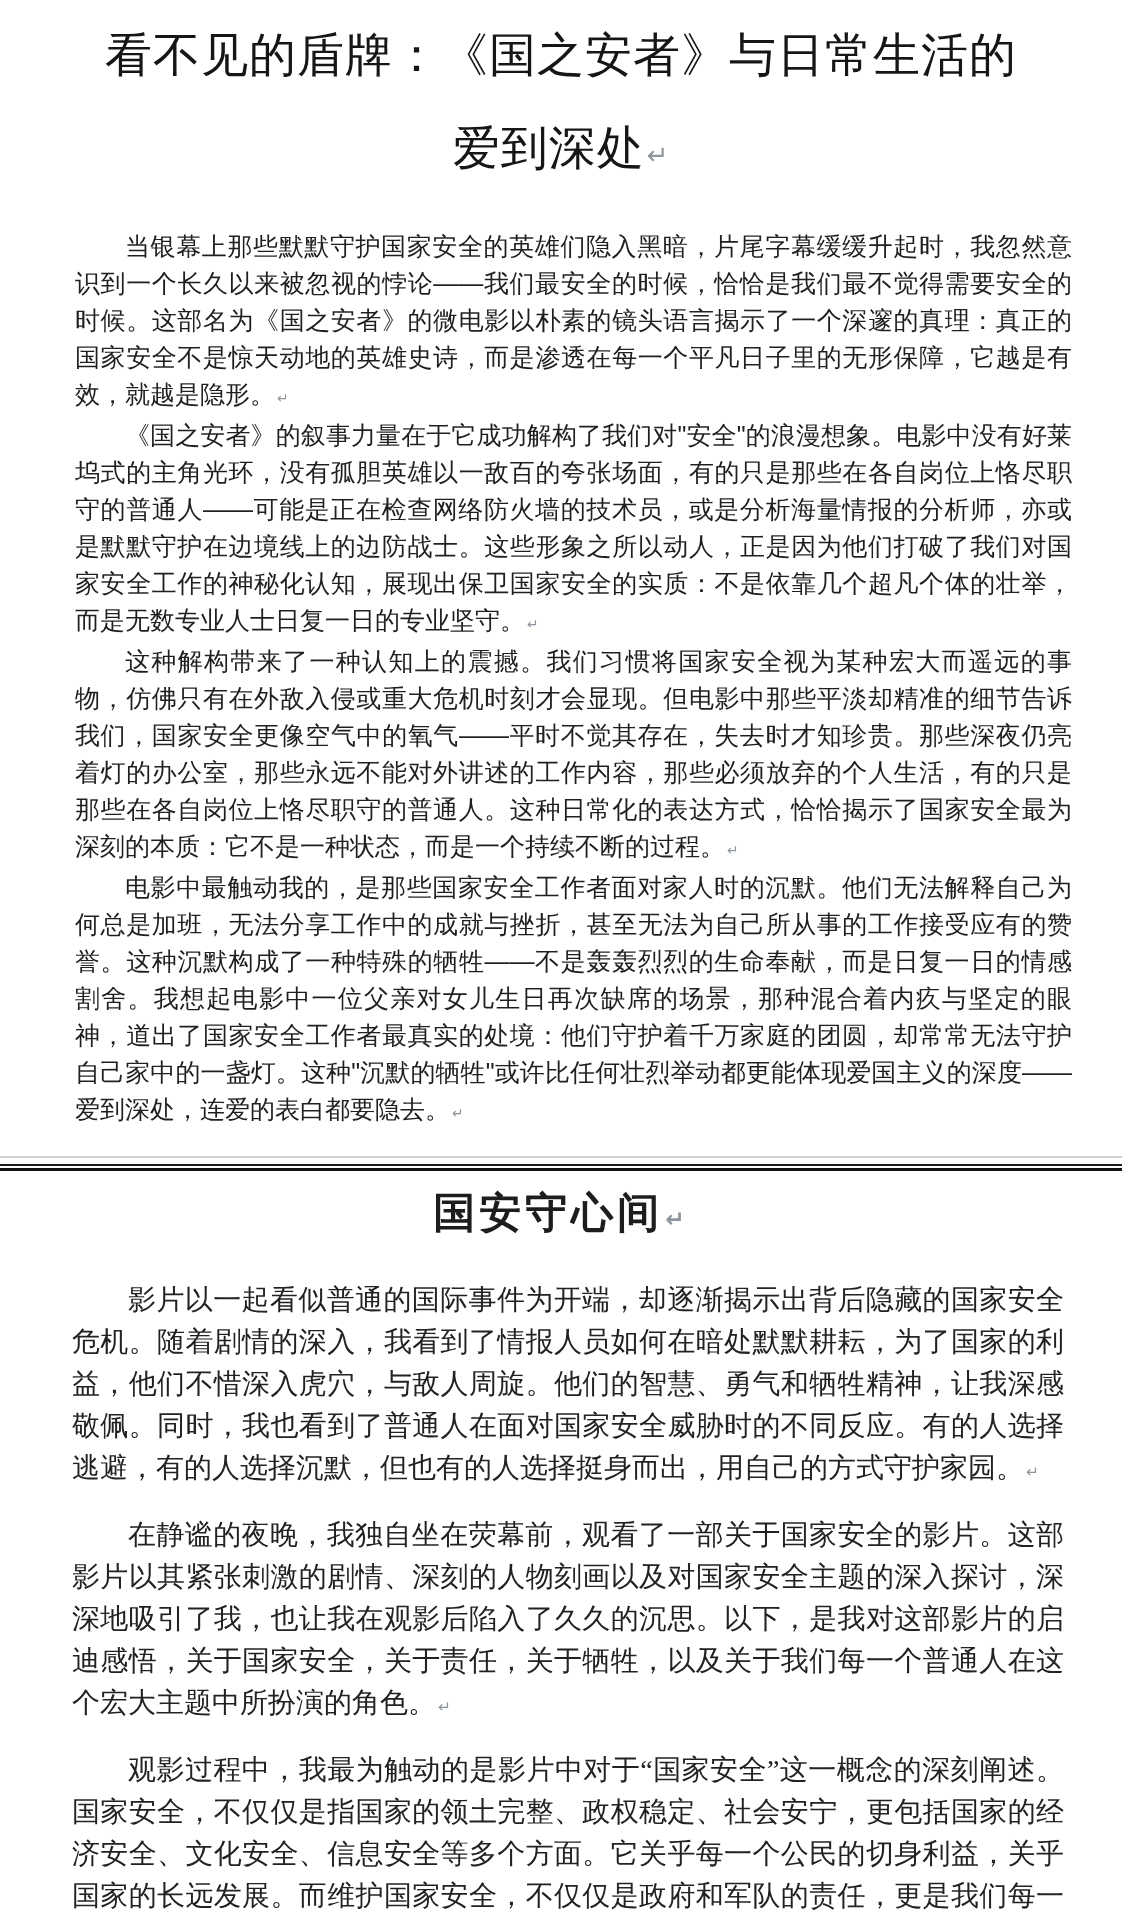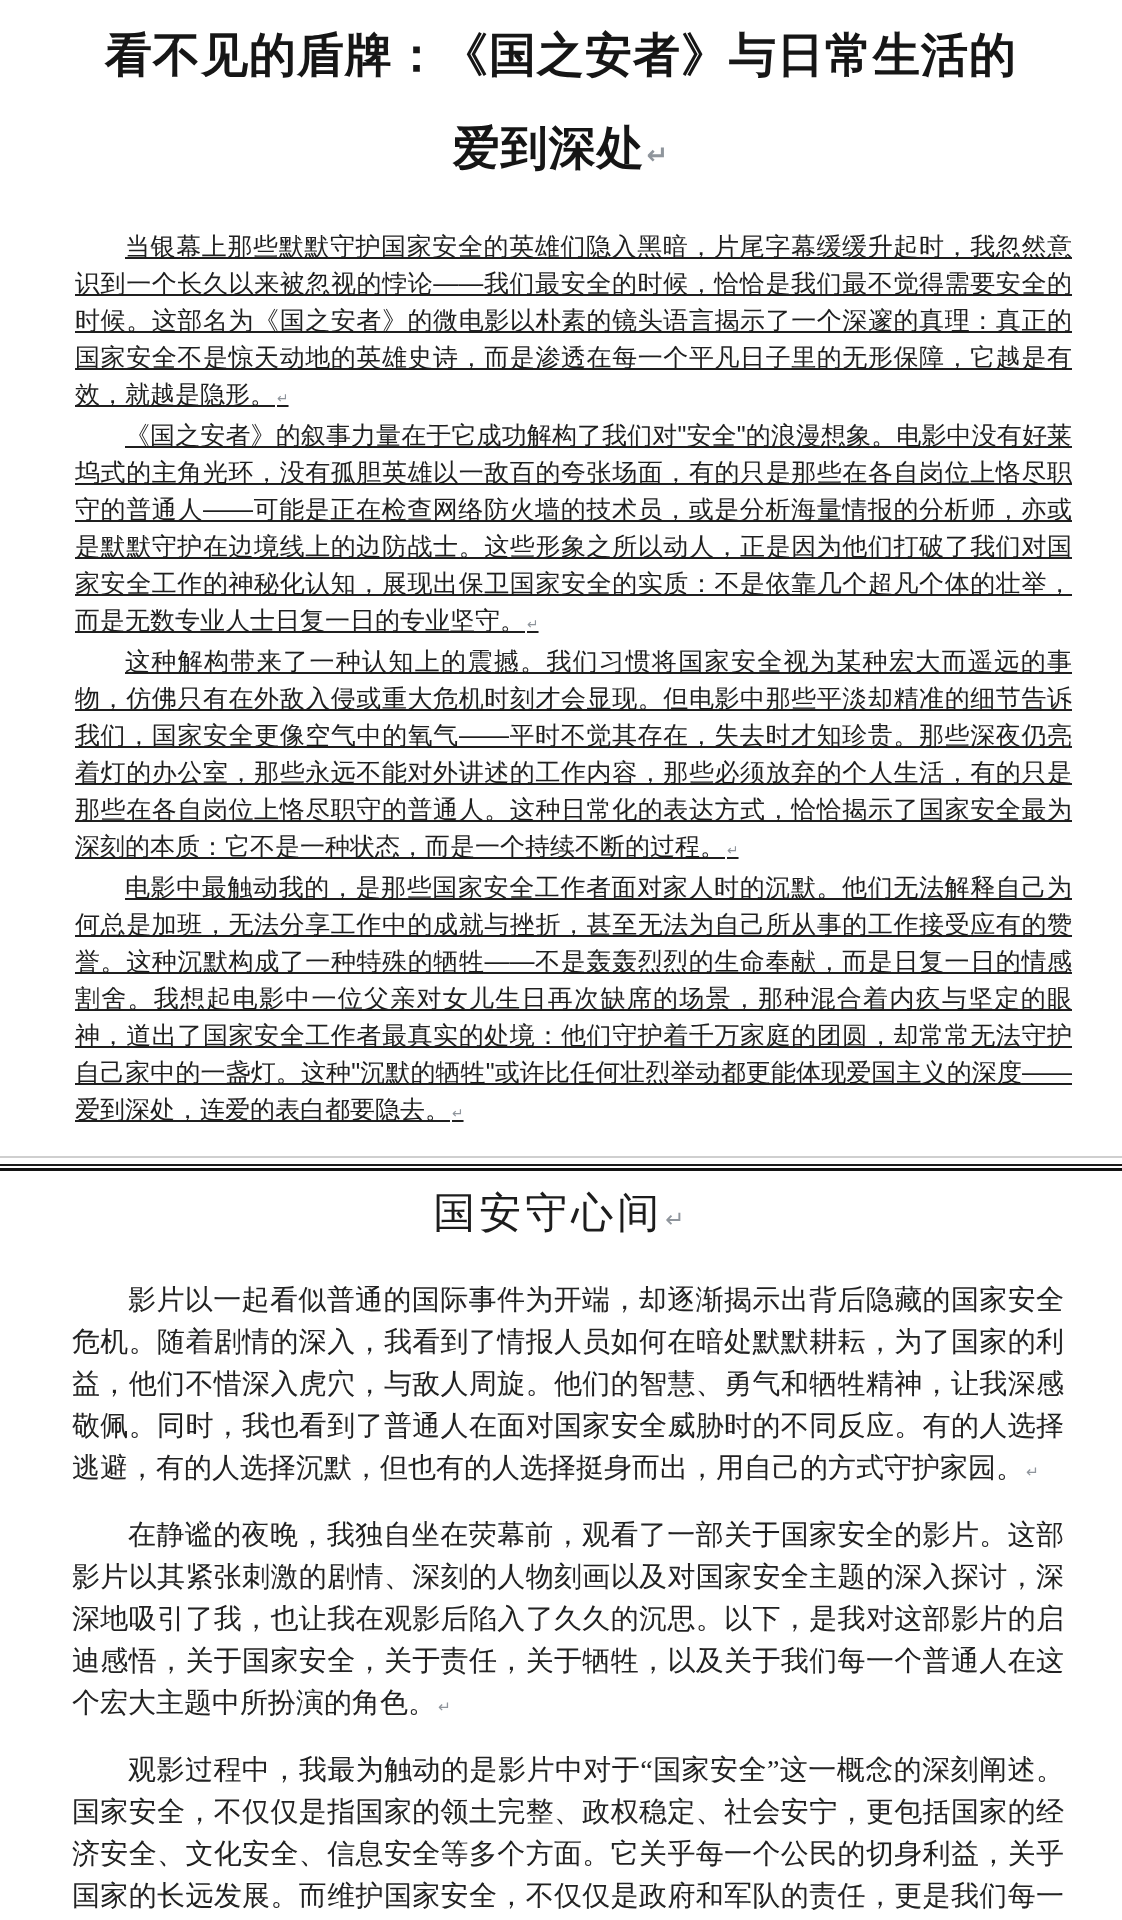--- a/index.html
+++ b/index.html
@@ -15,37 +15,36 @@
     height: 1920px;
     background: #ffffff;
     position: relative;
   }
 
   
   .essay1-title {
     padding-top: 8px;
     text-align: center;
     font-family: "Liberation Sans", sans-serif;
-    font-weight: 700;
+    font-weight: 400;
     font-size: 47px;
     line-height: 93px;
     color: #161616;
     letter-spacing: 1px;
     margin-bottom: 26px;
   }
   .essay1-title .t-line { display: block; }
   .essay1-body {
     padding: 0 50px 0 75px;
     font-family: "Liberation Sans", sans-serif;
     font-size: 25px;
     line-height: 37px;
     color: #1f1f1f;
     text-align: justify;
     text-justify: inter-ideograph;
-    text-decoration: underline;
   }
   .essay1-body p {
     margin: 0;
     text-indent: 2em;
   }
 
   
   .rule-light {
     height: 2px;
     background: #cfcfcf;
@@ -57,21 +56,21 @@
     border-top: 2px solid #1c1c1c;
     border-bottom: 3px solid #141414;
     background: #ffffff;
   }
 
   
   .essay2-title {
     margin: 16px 0 34px;
     text-align: center;
     font-family: "Liberation Serif", serif;
-    font-weight: 400;
+    font-weight: 700;
     font-size: 42px;
     line-height: 52px;
     color: #1d1d1d;
     letter-spacing: 4px;
   }
   .essay2-body {
     padding: 0 58px 0 72px;
     font-family: "Liberation Serif", serif;
     font-size: 28px;
     line-height: 42px;

